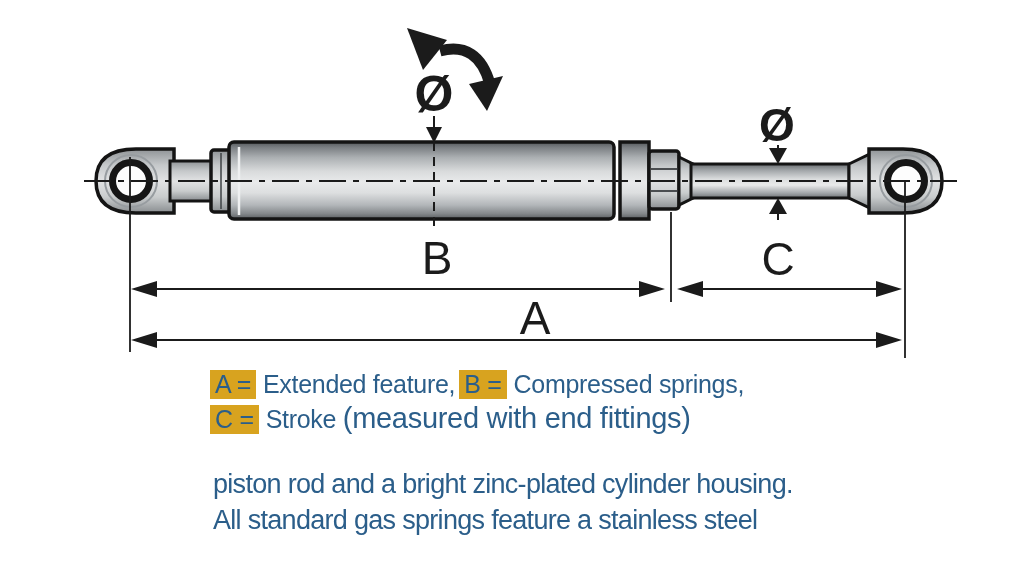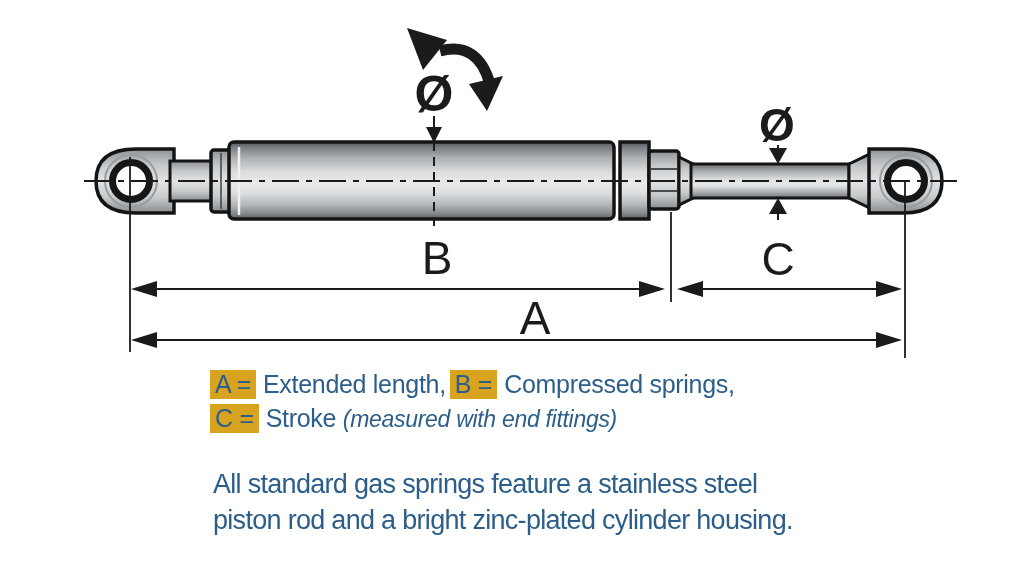--- a/index.html
+++ b/index.html
@@ -11,21 +11,21 @@
   .legend{
     position:absolute;left:210px;top:367px;
     color:#2b5e8a;font-size:25px;line-height:34px;letter-spacing:-0.3px;
     white-space:nowrap;
   }
   .legend .key{
     display:inline-block;background:#d8a31f;color:#2b5e8a;
     padding:0 5px 1px 5px;margin-right:7px;line-height:28px;
   }
   .legend .key-b{margin-left:4px;}
-  .legend .note{font-size:23px;font-style:italic;}
+  .legend .note{font-size:29px;}
   .footer{
     position:absolute;left:213px;top:466px;
     color:#2b5e8a;font-size:27px;line-height:36px;letter-spacing:-0.7px;
     white-space:nowrap;
   }
   svg text{font-family:"Liberation Sans",sans-serif;}
   .dim-label{font-size:46px;fill:#1b1b1b;}
   .dia-label{font-weight:bold;fill:#1b1b1b;}
 </style>
 </head>
@@ -137,25 +137,25 @@
 
     <g>
       <path d="M 440 51 Q 478 41 490 84" fill="none" stroke="#1b1b1b" stroke-width="11"></path>
       <polygon points="407,28 447,40 423,70" fill="#1b1b1b"></polygon>
       <polygon points="487,111 503,76 469,84" fill="#1b1b1b"></polygon>
     </g>
   </svg>
 
   <div class="legend">
     <div class="legend-line">
-      <span class="key">A =</span><span>Extended length,</span><span class="key key-b">B =</span><span>Compressed springs,</span>
+      <span class="key">A =</span><span>Extended feature,</span><span class="key key-b">B =</span><span>Compressed springs,</span>
     </div>
     <div class="legend-line">
       <span class="key">C =</span><span>Stroke</span> <span class="note">(measured with end fittings)</span>
     </div>
   </div>
 
   <div class="footer">
+    <div>piston rod and a bright zinc-plated cylinder housing.</div>
     <div>All standard gas springs feature a stainless steel</div>
-    <div>piston rod and a bright zinc-plated cylinder housing.</div>
   </div>
 
 </div>
 
 </body></html>

